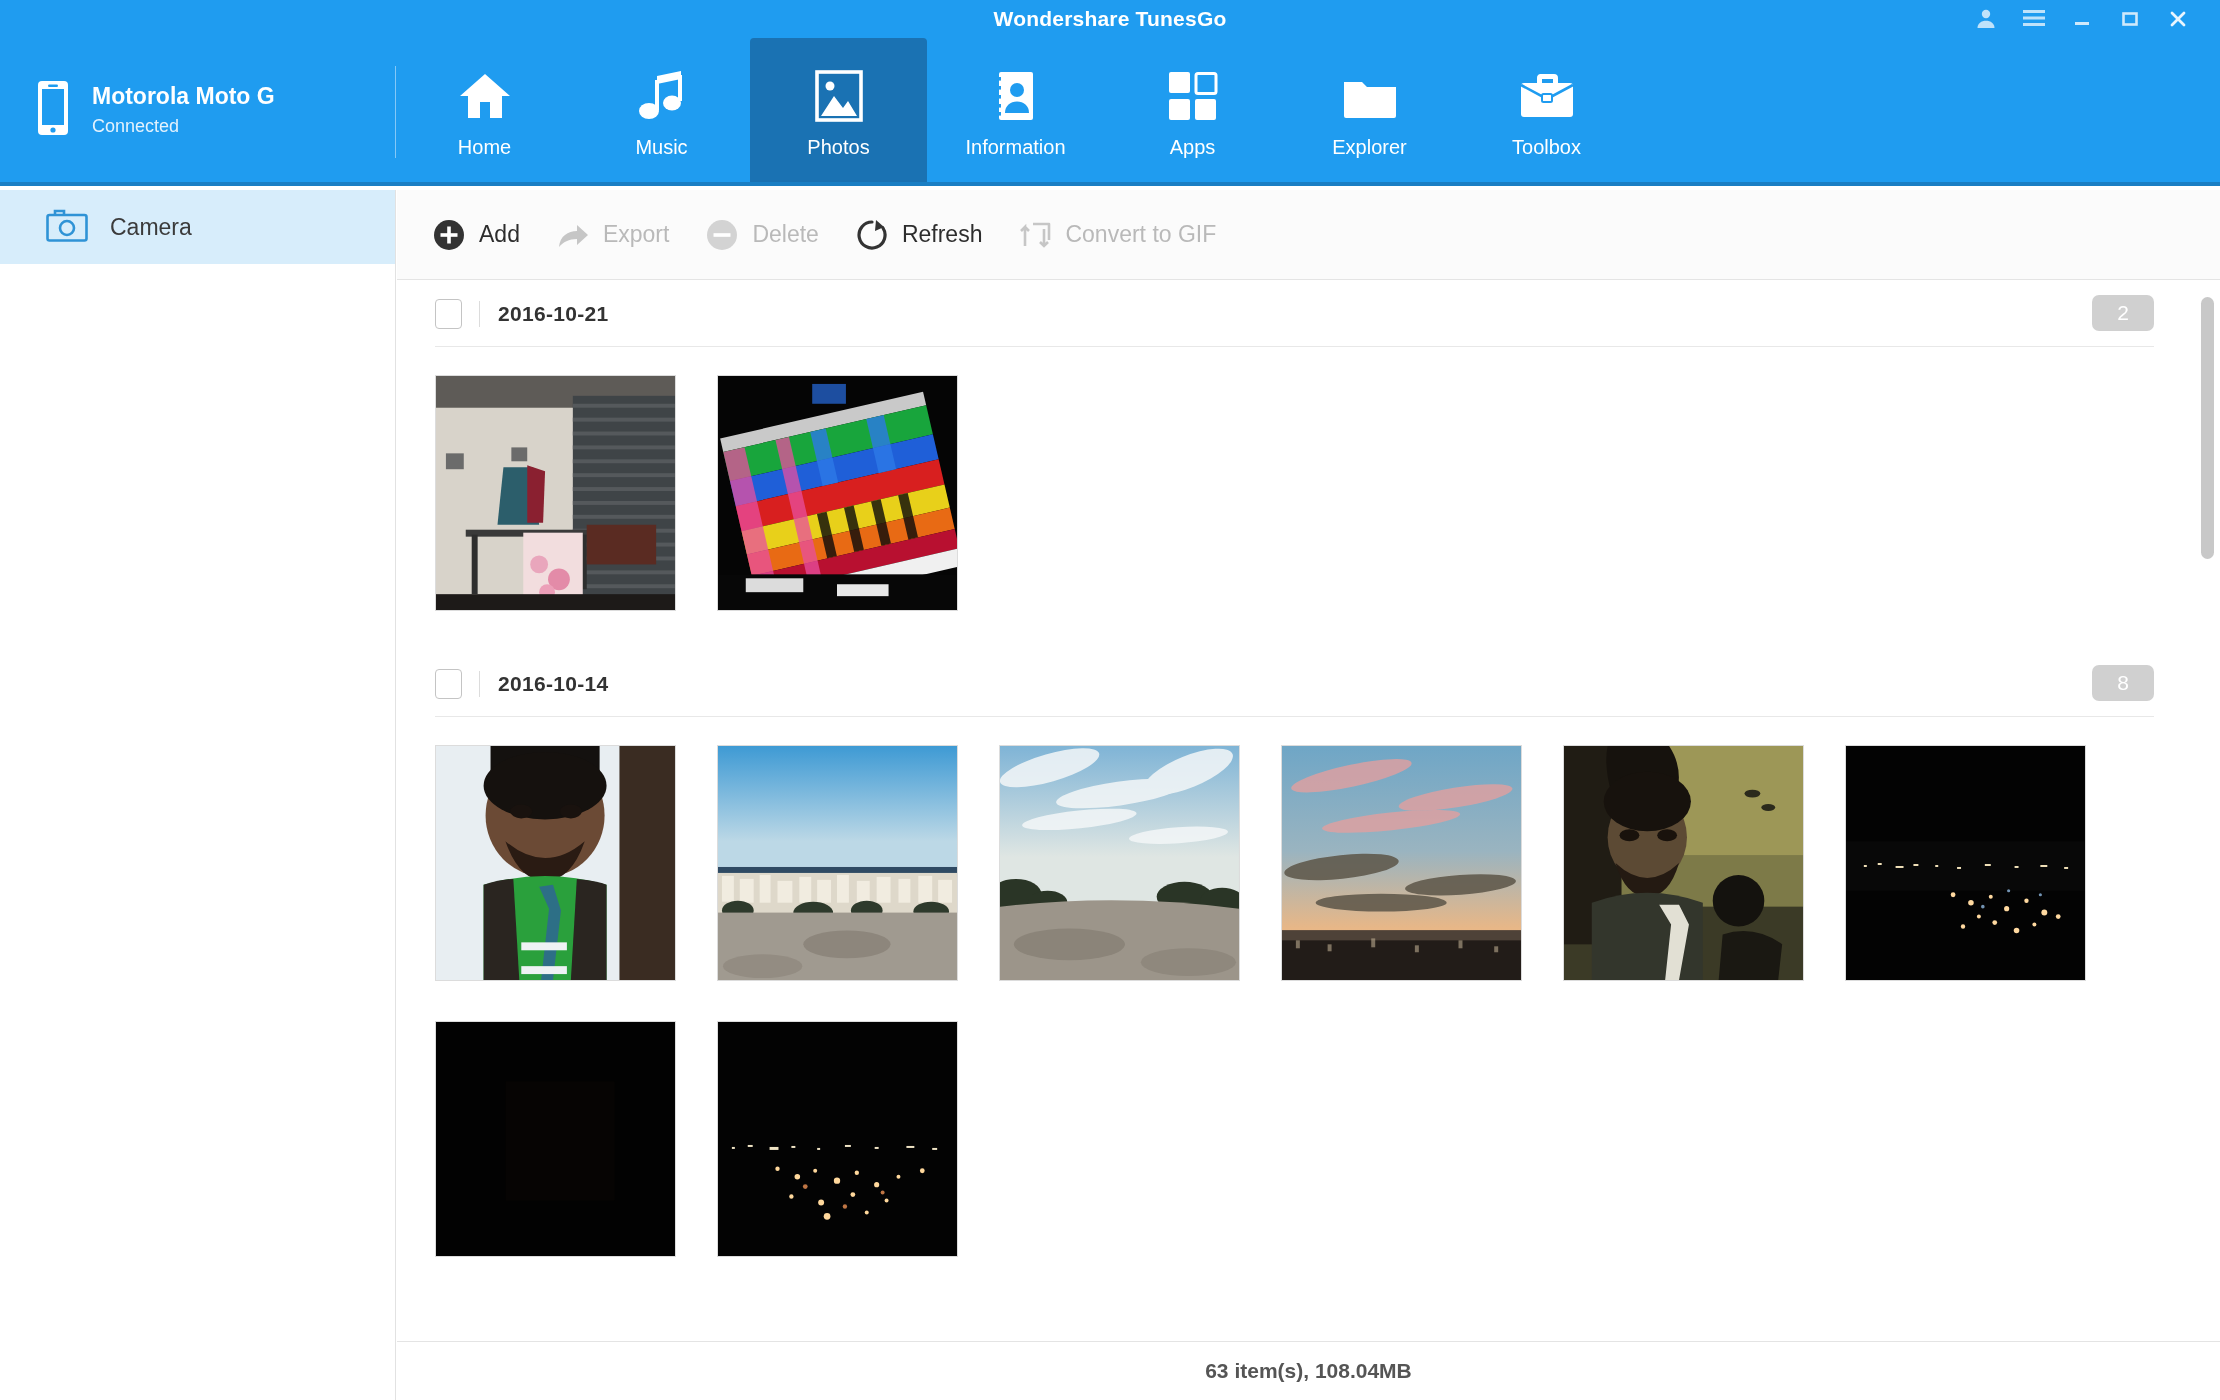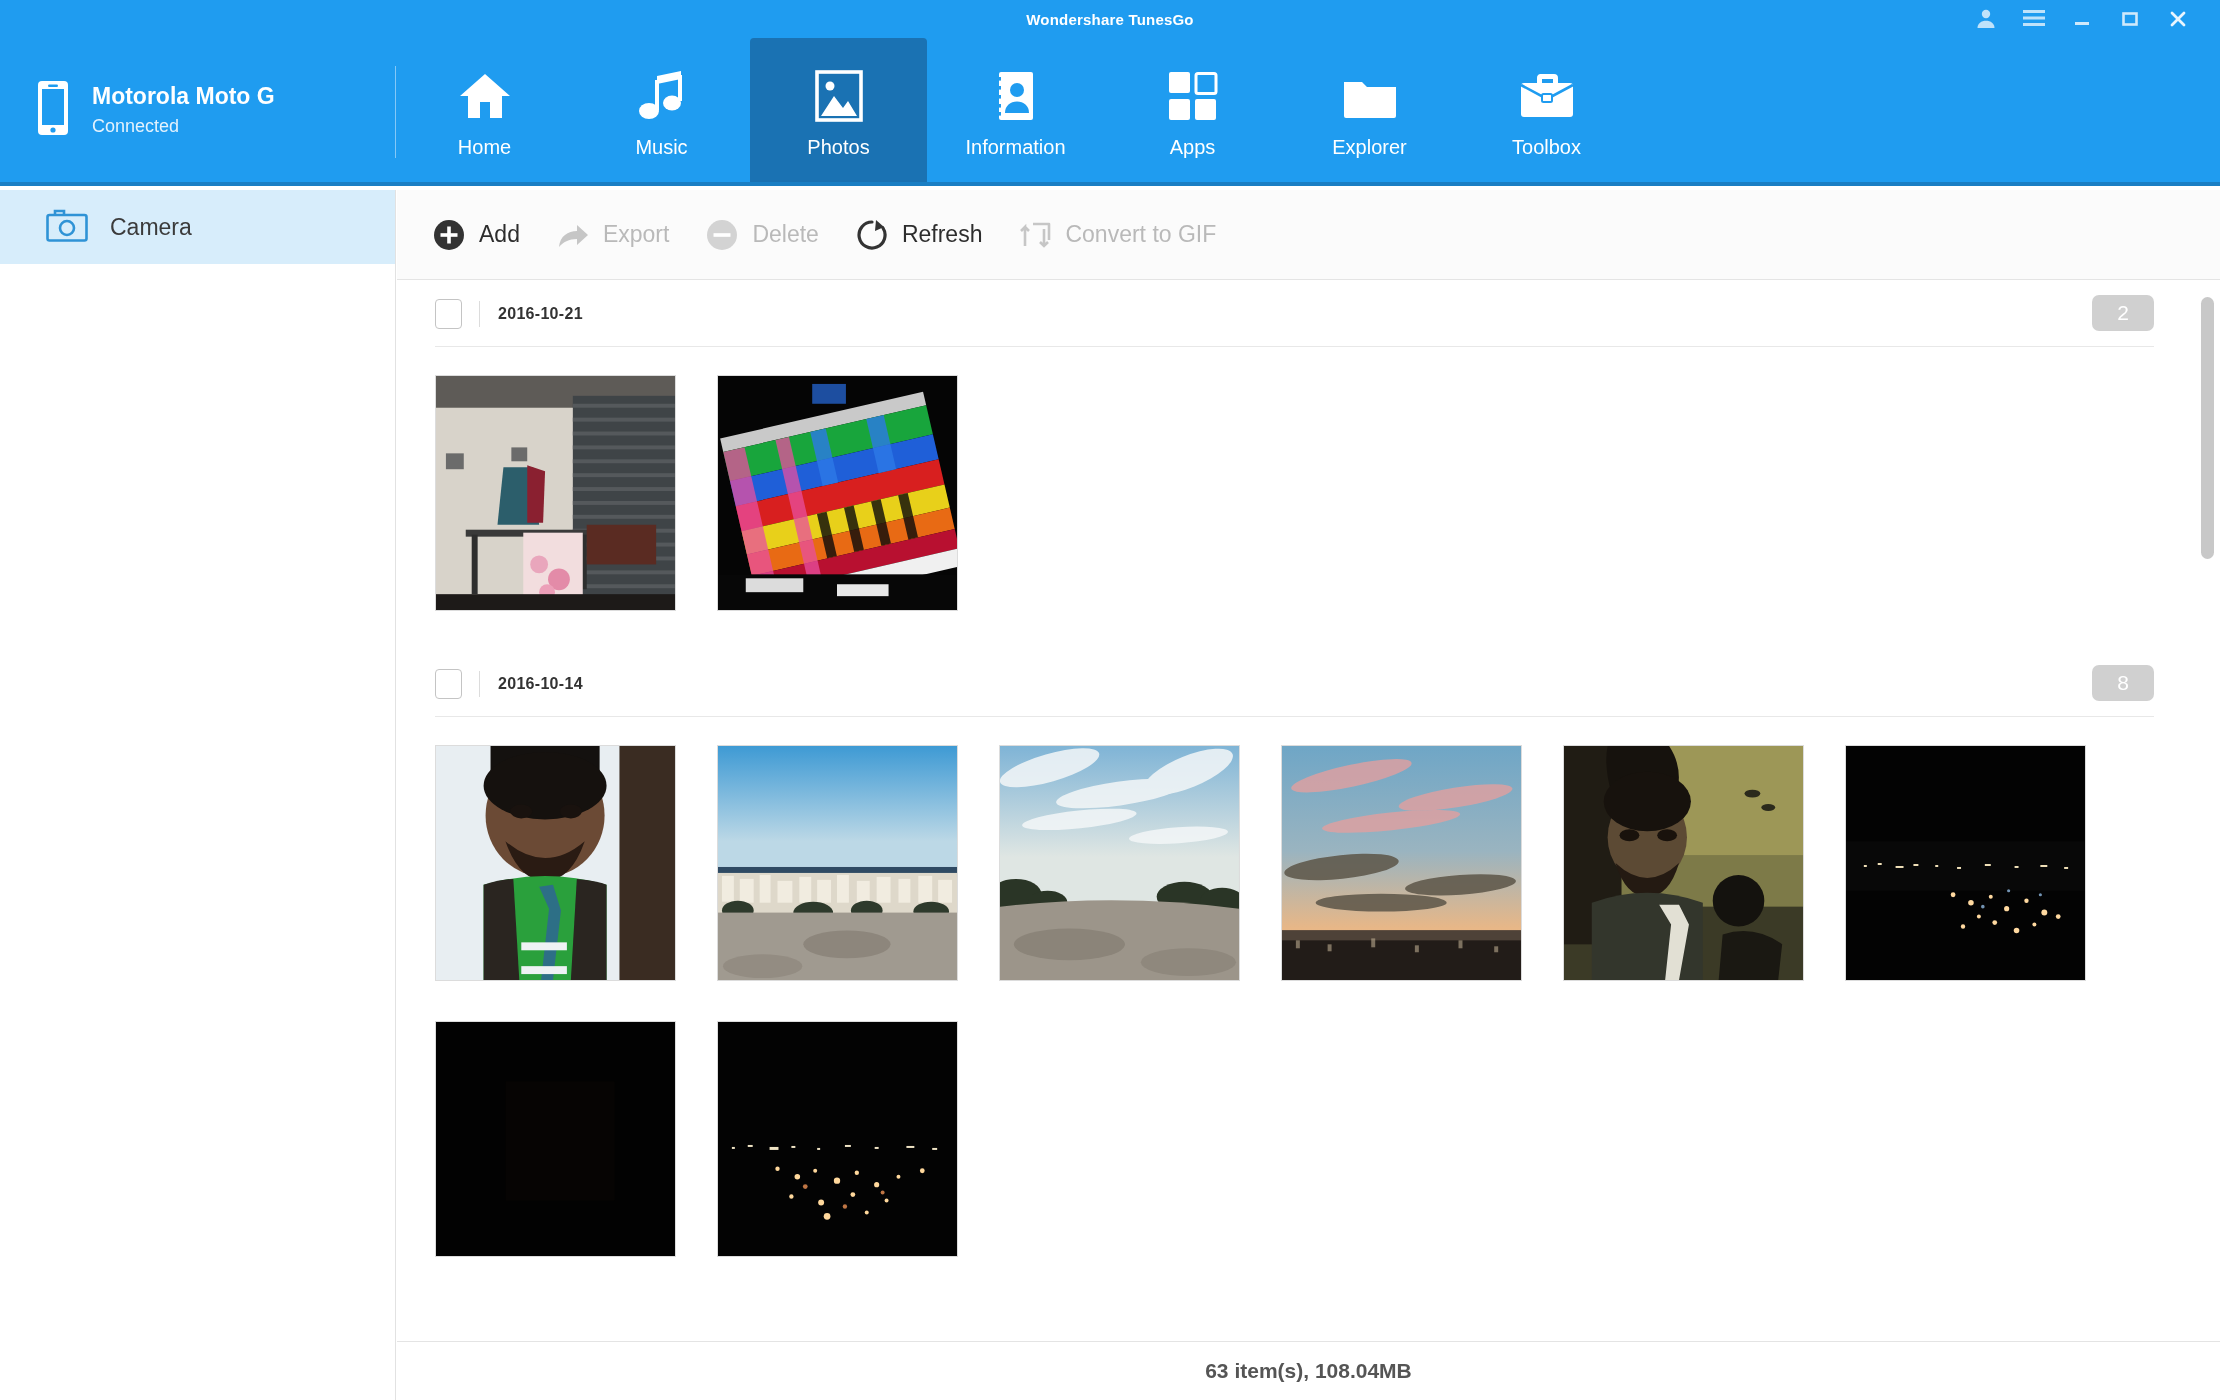--- a/index.html
+++ b/index.html
@@ -11,21 +11,21 @@
   }
 
   
   .titlebar {
     position: absolute; top: 0; left: 0;
     width: 2220px; height: 38px;
     background: #1f9cf0;
     display: flex; align-items: center; justify-content: center;
   }
   .app-title {
-    color: #ffffff; font-size: 15px; font-weight: bold;
+    color: #ffffff; font-size: 21px; font-weight: bold;
     letter-spacing: .2px;
   }
   .win-ctrls {
     position: absolute; right: 18px; top: 0; height: 38px;
     display: flex; align-items: center; gap: 0px;
   }
   .win-btn {
     width: 48px; height: 38px;
     display: flex; align-items: center; justify-content: center;
     color: #cfe9fb;
@@ -113,21 +113,21 @@
     display: flex; align-items: center;
     border-bottom: 1px solid #e8e8e8;
     position: relative;
   }
   .chk {
     width: 27px; height: 30px;
     border: 1px solid #c4c4c4; border-radius: 4px;
     background: #fff; flex: 0 0 auto;
   }
   .grp-div { width: 1px; height: 26px; background: #dcdcdc; margin: 0 18px 0 17px; }
-  .grp-date { font-size: 16px; font-weight: bold; color: #333333; letter-spacing: .3px; }
+  .grp-date { font-size: 21px; font-weight: bold; color: #333333; letter-spacing: .3px; }
   .grp-count {
     position: absolute; right: 0; top: 14px;
     min-width: 62px; height: 36px; border-radius: 7px;
     background: #d0d0d0; color: #ffffff; font-size: 21px;
     display: flex; align-items: center; justify-content: center;
   }
 
   .thumbs {
     display: flex; flex-wrap: wrap;
     padding: 28px 0 0 38px; gap: 0;

